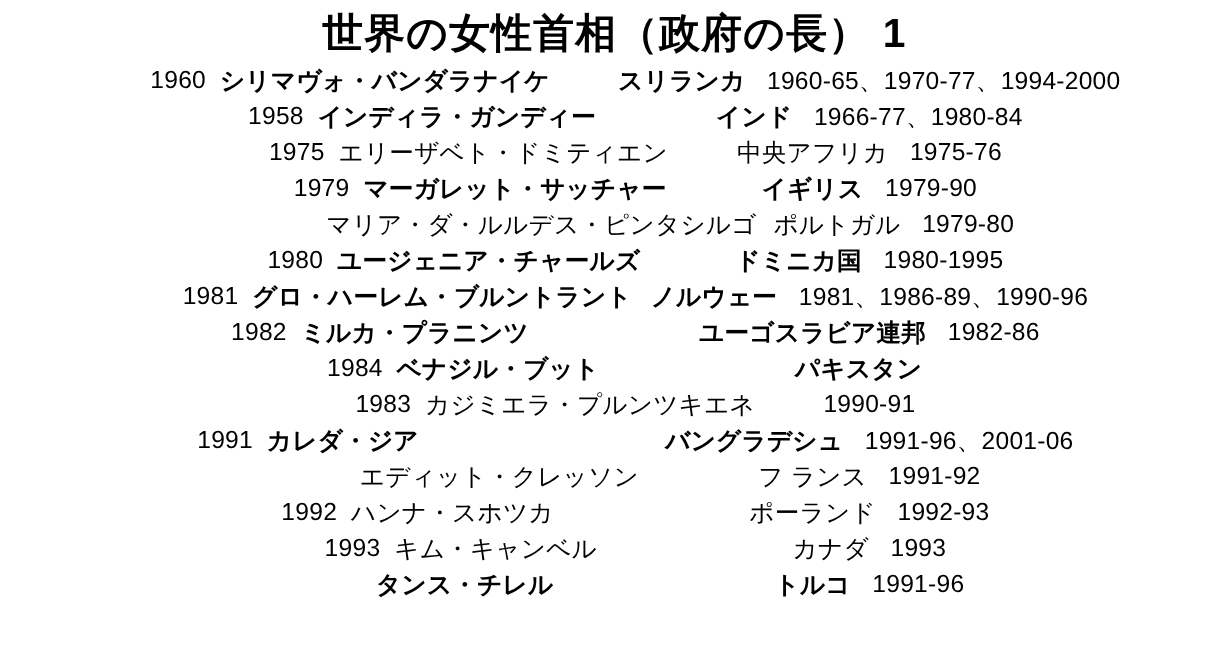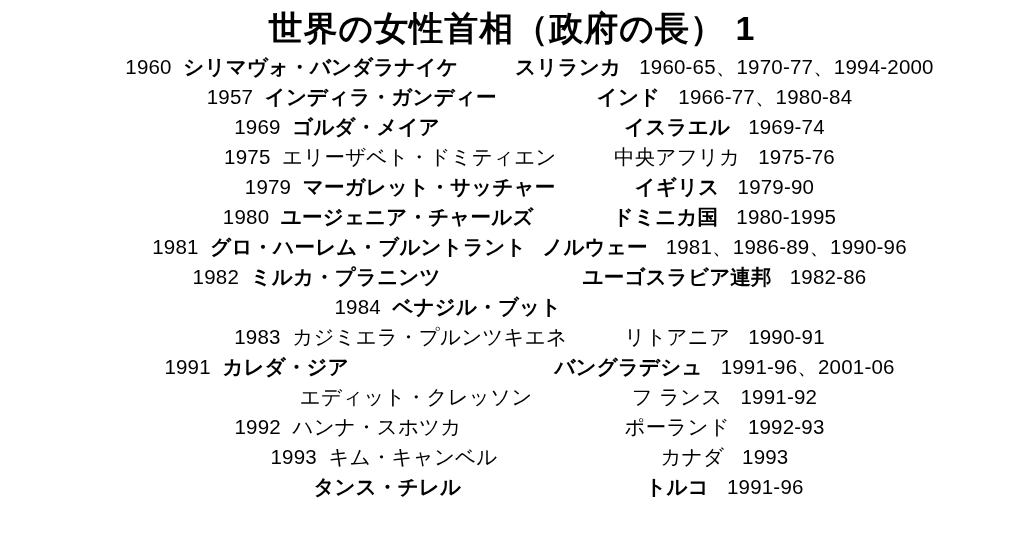--- a/index.html
+++ b/index.html
@@ -73,42 +73,42 @@
   <div class="title">世界の女性首相（政府の長） 1</div>
   <div class="list">
 
     <div class="row bold">
       <span class="cell-year">1960</span>
       <span class="cell-name">シリマヴォ・バンダラナイケ</span>
       <span class="cell-country">スリランカ</span>
       <span class="cell-terms">1960-65、1970-77、1994-2000</span>
     </div>
     <div class="row bold">
-      <span class="cell-year">1957</span>
+      <span class="cell-year">1958</span>
       <span class="cell-name">インディラ・ガンディー</span>
       <span class="cell-country">インド</span>
       <span class="cell-terms">1966-77、1980-84</span>
-    </div>
-    <div class="row bold">
-      <span class="cell-year">1969</span>
-      <span class="cell-name">ゴルダ・メイア</span>
-      <span class="cell-country">イスラエル</span>
-      <span class="cell-terms">1969-74</span>
     </div>
     <div class="row">
       <span class="cell-year">1975</span>
       <span class="cell-name">エリーザベト・ドミティエン</span>
       <span class="cell-country">中央アフリカ</span>
       <span class="cell-terms">1975-76</span>
     </div>
     <div class="row bold">
       <span class="cell-year">1979</span>
       <span class="cell-name">マーガレット・サッチャー</span>
       <span class="cell-country">イギリス</span>
       <span class="cell-terms">1979-90</span>
+    </div>
+    <div class="row">
+      <span class="cell-year"></span>
+      <span class="cell-name">マリア・ダ・ルルデス・ピンタシルゴ</span>
+      <span class="cell-country">ポルトガル</span>
+      <span class="cell-terms">1979-80</span>
     </div>
     <div class="row bold">
       <span class="cell-year">1980</span>
       <span class="cell-name">ユージェニア・チャールズ</span>
       <span class="cell-country">ドミニカ国</span>
       <span class="cell-terms">1980-1995</span>
     </div>
     <div class="row bold">
       <span class="cell-year">1981</span>
       <span class="cell-name">グロ・ハーレム・ブルントラント</span>
@@ -117,25 +117,25 @@
     </div>
     <div class="row bold">
       <span class="cell-year">1982</span>
       <span class="cell-name">ミルカ・プラニンツ</span>
       <span class="cell-country">ユーゴスラビア連邦</span>
       <span class="cell-terms">1982-86</span>
     </div>
     <div class="row bold">
       <span class="cell-year">1984</span>
       <span class="cell-name">ベナジル・ブット</span>
+      <span class="cell-country">パキスタン</span>
     </div>
     <div class="row">
       <span class="cell-year">1983</span>
       <span class="cell-name">カジミエラ・プルンツキエネ</span>
-      <span class="cell-country">リトアニア</span>
       <span class="cell-terms">1990-91</span>
     </div>
     <div class="row bold">
       <span class="cell-year">1991</span>
       <span class="cell-name">カレダ・ジア</span>
       <span class="cell-country">バングラデシュ</span>
       <span class="cell-terms">1991-96、2001-06</span>
     </div>
     <div class="row">
       <span class="cell-year"></span>

